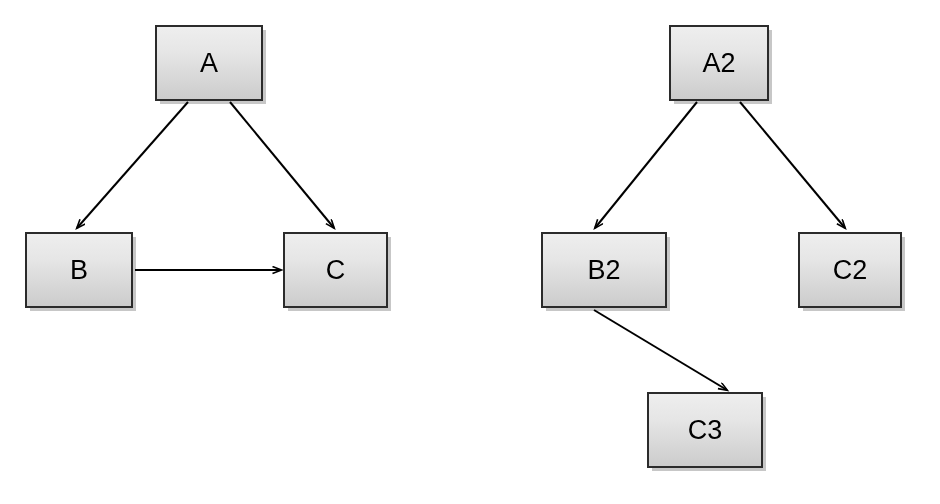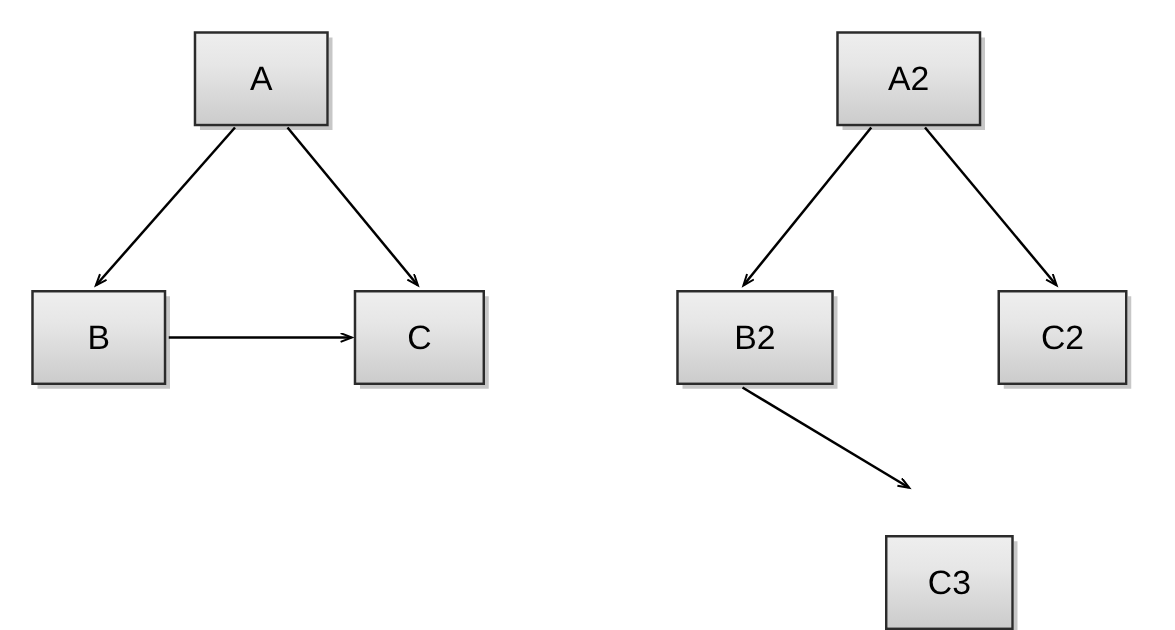--- a/index.html
+++ b/index.html
@@ -72,29 +72,29 @@
   </div>
 
   <div class="node" style="left:25px; top:232px; width:108px; height:76px;">
     <span class="node-label">B</span>
   </div>
 
   <div class="node" style="left:283px; top:232px; width:105px; height:76px;">
     <span class="node-label">C</span>
   </div>
 
-  <div class="node" style="left:669px; top:25px; width:116px; height:76px;">
+  <div class="node" style="left:669px; top:25px; width:100px; height:76px;">
     <span class="node-label">A2</span>
   </div>
 
   <div class="node" style="left:541px; top:232px; width:126px; height:76px;">
     <span class="node-label">B2</span>
   </div>
 
   <div class="node" style="left:798px; top:232px; width:104px; height:76px;align-items:center;">
     <span class="node-label">C2</span>
   </div>
 
-  <div class="node" style="left:708px; top:392px; width:103px; height:76px;margin-top:36px;">
+  <div class="node" style="left:647px; top:392px; width:116px; height:76px;">
     <span class="node-label">C3</span>
   </div>
 
 </div>
 
 </body></html>

